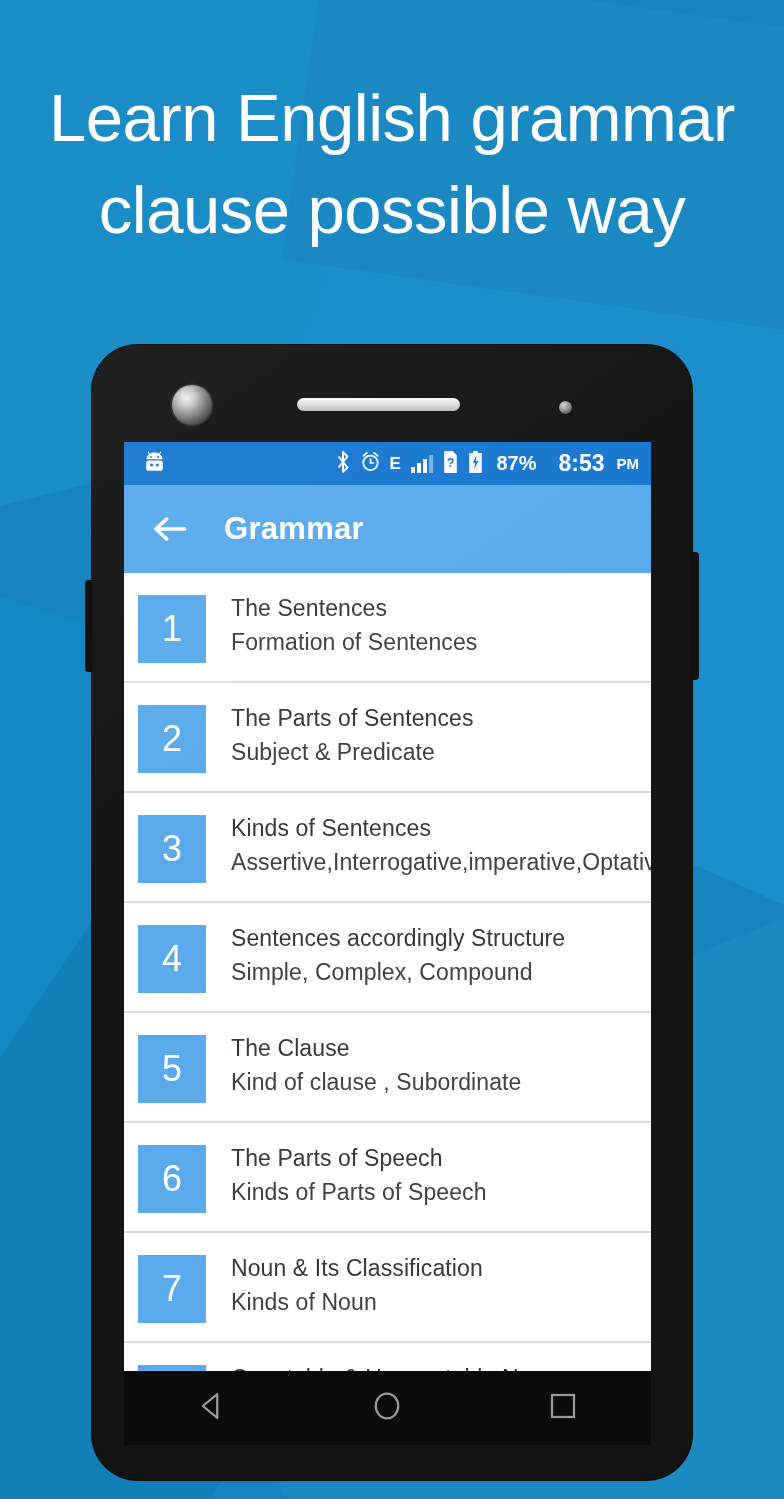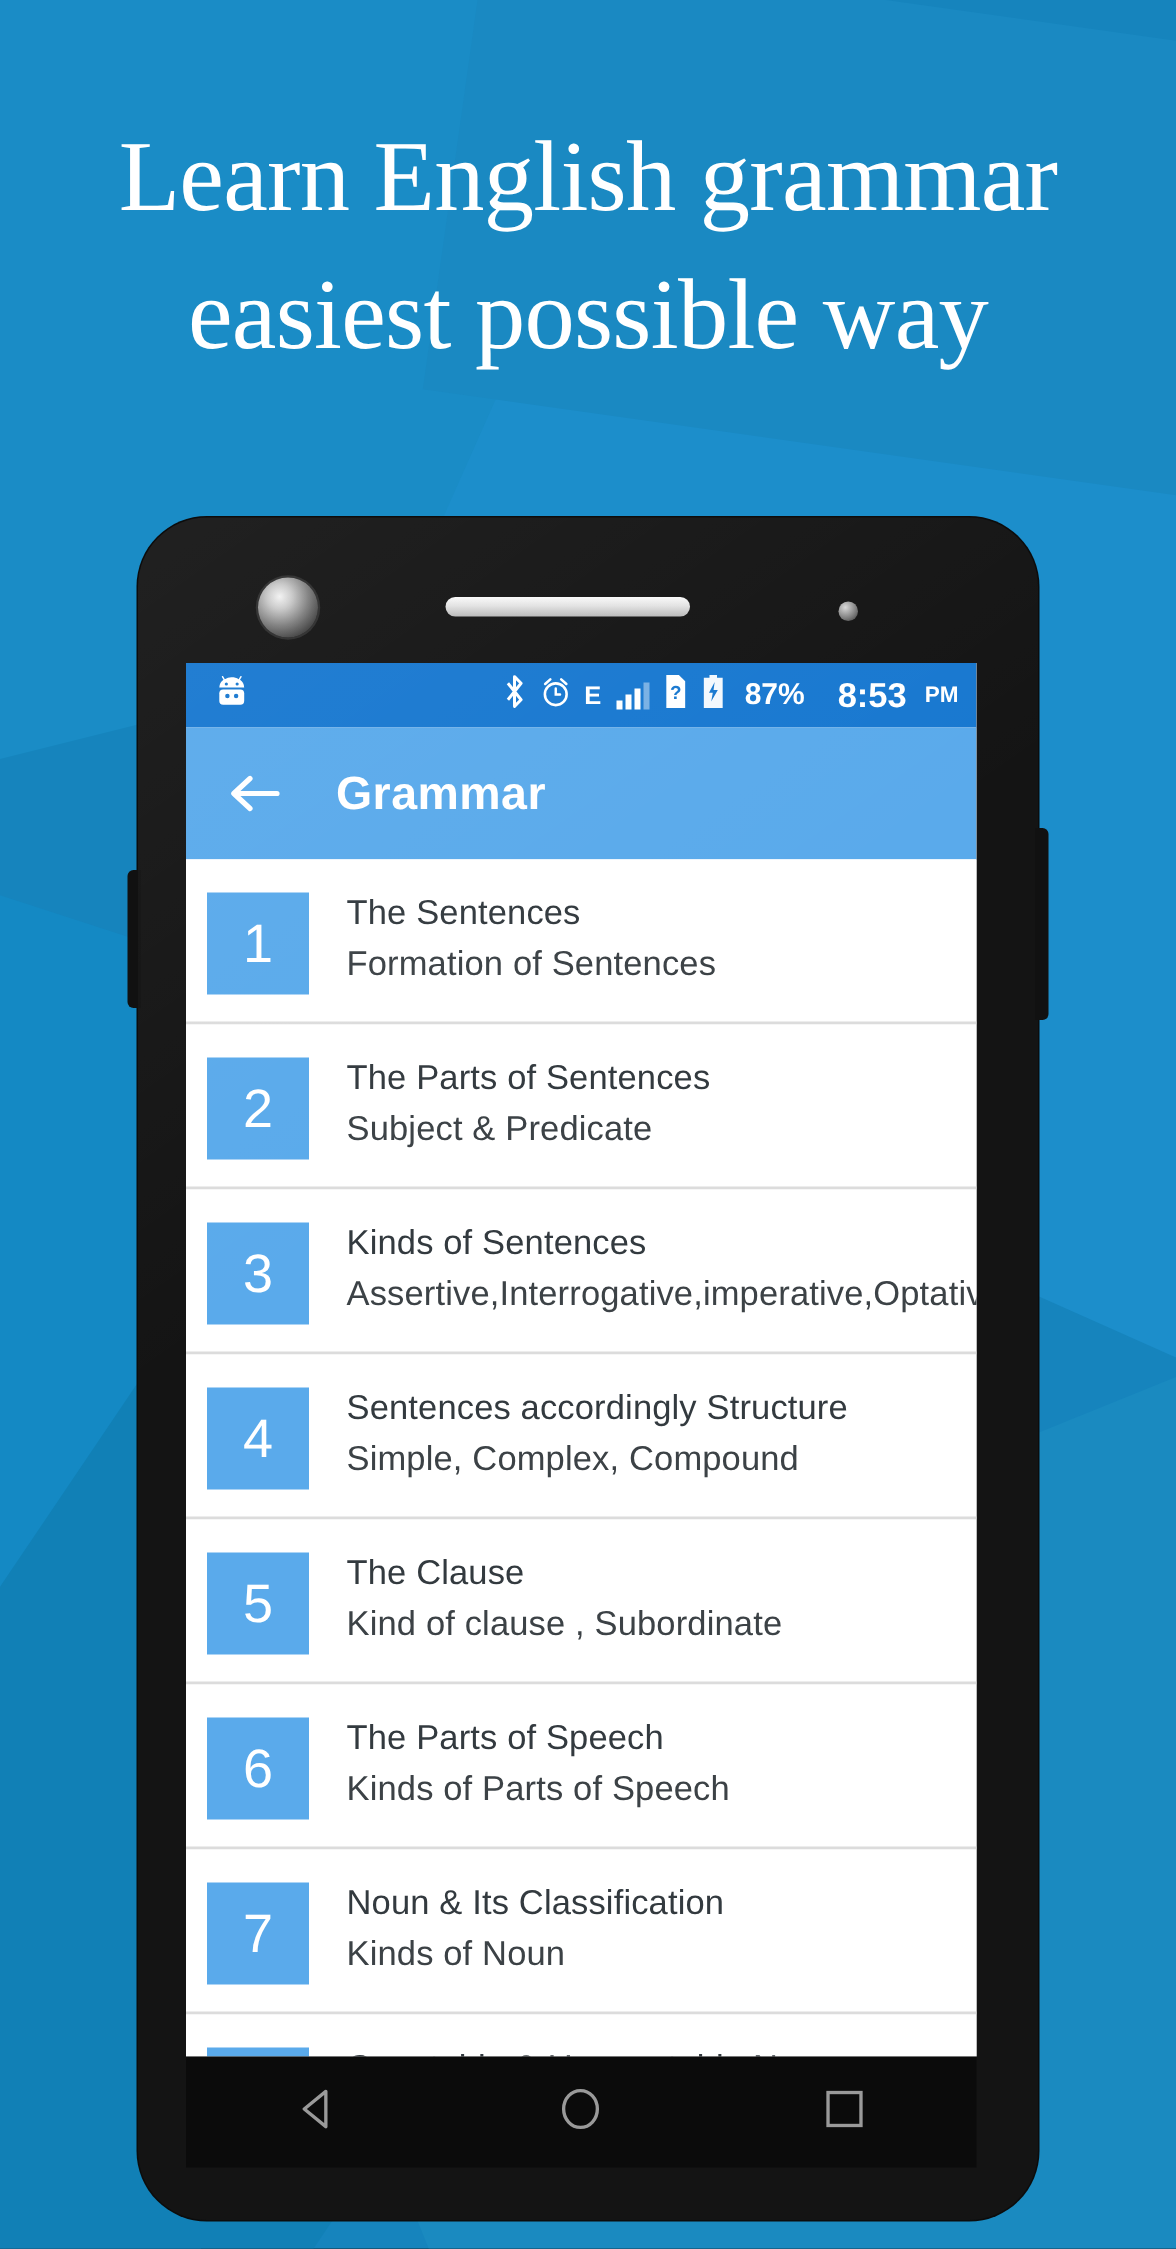--- a/index.html
+++ b/index.html
@@ -24,21 +24,21 @@
         background:#1a8ac0; transform:rotate(-22deg); }
   .f5 { top:980px; left:-120px; width:420px; height:640px;
         background:#1180b6; transform:rotate(34deg); }
   .f6 { top:0; left:300px; width:560px; height:300px;
         background:#1a89c2; transform:rotate(8deg); }
 
   
   .headline {
     position:absolute; top:72px; left:0; width:784px;
     text-align:center; color:#ffffff;
-    font-family:Liberation Serif, serif;
+    font-family:Liberation Sans, sans-serif;
     font-weight:300;
     font-size:67px;
     line-height:92px;
     letter-spacing:-0.5px;
     z-index:5;
   }
   .headline .l2 { display:block; }
 
   
   .phone {
@@ -169,21 +169,21 @@
   <div class="facet f1"></div>
   <div class="facet f2"></div>
   <div class="facet f3"></div>
   <div class="facet f4"></div>
   <div class="facet f5"></div>
   <div class="facet f6"></div>
 </div>
 
 <div class="headline">
   <span>Learn English grammar</span>
-  <span class="l2">easiest possible way</span>
+  <span class="l2">clause possible way</span>
 </div>
 
 <div class="phone">
 
   <div class="btn-right"></div>
   <div class="btn-left"></div>
 
   <div class="camera"></div>
   <div class="speaker"></div>
   <div class="sensor"></div>

